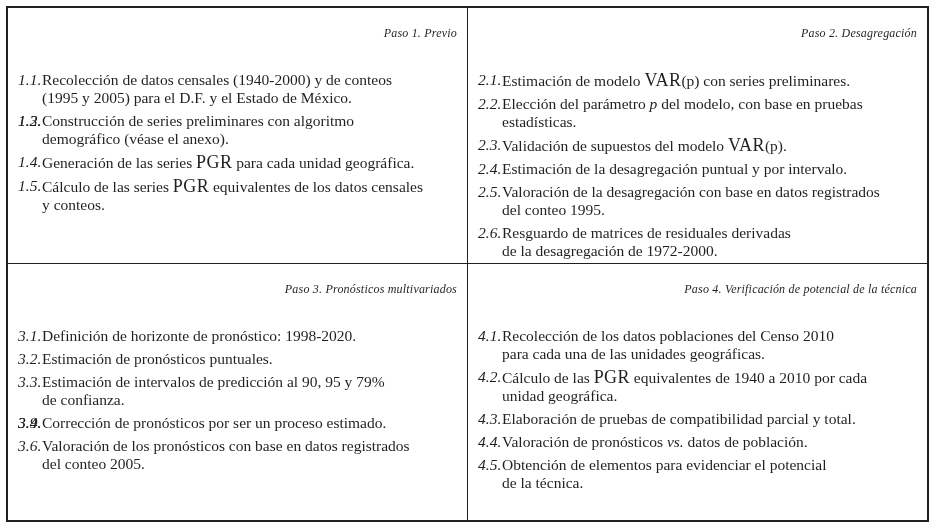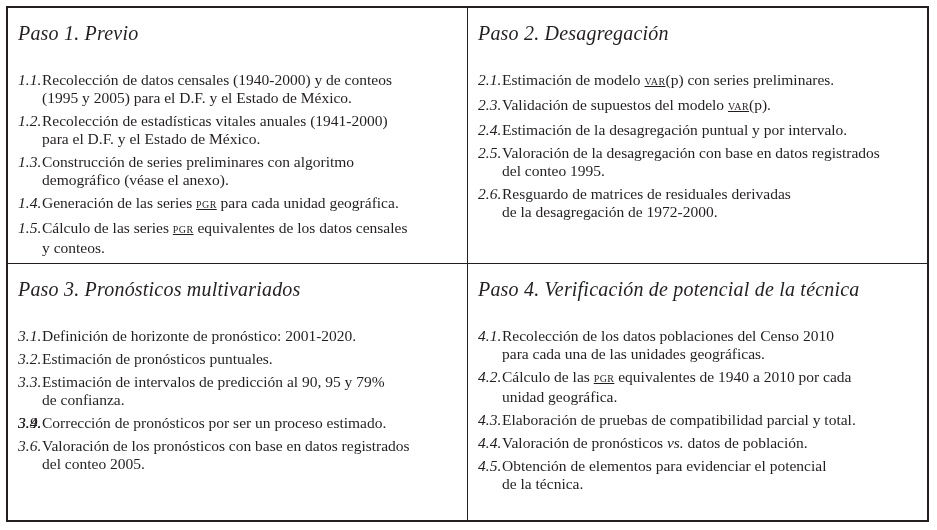--- a/index.html
+++ b/index.html
@@ -31,24 +31,24 @@
   }
   .cell {
     box-sizing: border-box;
     padding: 16px 10px 0 10px;
     overflow: hidden;
   }
   .cell.b-right  { border-right: 1.5px solid #231f20; }
   .cell.b-bottom { border-bottom: 1.5px solid #231f20; }
   .panel-title {
     margin: 0;
-    font-size: 20px;
+    font-size: 12px;
     font-weight: normal;
     font-style: italic;
-    text-align: left;
+    text-align: right;
     line-height: 18px;
     letter-spacing: 0.2px;
   }
   ol.items {
     list-style: none;
     margin: 29px 0 0 0;
     padding: 0;
   }
   ol.items li {
     position: relative;
@@ -60,64 +60,64 @@
   ol.items li .num {
     position: absolute;
     left: 0;
     top: 0;
     font-style: italic;
   }
   ol.items li .txt {
     white-space: pre-line;
   }
   .sc {
-    font-size: 10px;
+    font-size: 18px;
     letter-spacing: 0.4px;
-    text-decoration: underline;
   }
   em { font-style: italic; }
 </style>
 </head>
 <body>
 
 <div class="stage">
   <div class="frame">
 
     <section class="cell b-right b-bottom">
       <h2 class="panel-title">Paso 1. Previo</h2>
       <ol class="items">
           <li><span class="num">1.1.</span><span class="txt">Recolección de datos censales (1940-2000) y de conteos
 (1995 y 2005) para el D.F. y el Estado de México.</span></li>
-          <li><span class="num">1.2.</span><span class="txt">Recolección de estadísticas vitales anuales (1941-2000)
-para el D.F. y el Estado de México.</span></li>
+          <li><span class="num">1.2.</span></li>
           <li><span class="num">1.3.</span><span class="txt">Construcción de series preliminares con algoritmo
 demográfico (véase el anexo).</span></li>
           <li><span class="num">1.4.</span><span class="txt">Generación de las series <span class="sc">PGR</span> para cada unidad geográfica.</span></li>
           <li><span class="num">1.5.</span><span class="txt">Cálculo de las series <span class="sc">PGR</span> equivalentes de los datos censales
 y conteos.</span></li>
         </ol>
     </section>
 
     <section class="cell b-bottom">
       <h2 class="panel-title">Paso 2. Desagregación</h2>
       <ol class="items">
           <li><span class="num">2.1.</span><span class="txt">Estimación de modelo <span class="sc">VAR</span>(p) con series preliminares.</span></li>
+          <li><span class="num">2.2.</span><span class="txt">Elección del parámetro <em>p</em> del modelo, con base en pruebas
+estadísticas.</span></li>
           <li><span class="num">2.3.</span><span class="txt">Validación de supuestos del modelo <span class="sc">VAR</span>(p).</span></li>
           <li><span class="num">2.4.</span><span class="txt">Estimación de la desagregación puntual y por intervalo.</span></li>
           <li><span class="num">2.5.</span><span class="txt">Valoración de la desagregación con base en datos registrados
 del conteo 1995.</span></li>
           <li><span class="num">2.6.</span><span class="txt">Resguardo de matrices de residuales derivadas
 de la desagregación de 1972-2000.</span></li>
         </ol>
     </section>
 
     <section class="cell b-right">
       <h2 class="panel-title">Paso 3. Pronósticos multivariados</h2>
       <ol class="items">
-          <li><span class="num">3.1.</span><span class="txt">Definición de horizonte de pronóstico: 2001-2020.</span></li>
+          <li><span class="num">3.1.</span><span class="txt">Definición de horizonte de pronóstico: 1998-2020.</span></li>
           <li><span class="num">3.2.</span><span class="txt">Estimación de pronósticos puntuales.</span></li>
           <li><span class="num">3.3.</span><span class="txt">Estimación de intervalos de predicción al 90, 95 y 79%
 de confianza.</span></li>
           <li><span class="num">3.4.</span></li>
           <li><span class="num">3.9.</span><span class="txt">Corrección de pronósticos por ser un proceso estimado.</span></li>
           <li><span class="num">3.6.</span><span class="txt">Valoración de los pronósticos con base en datos registrados
 del conteo 2005.</span></li>
         </ol>
     </section>
 

